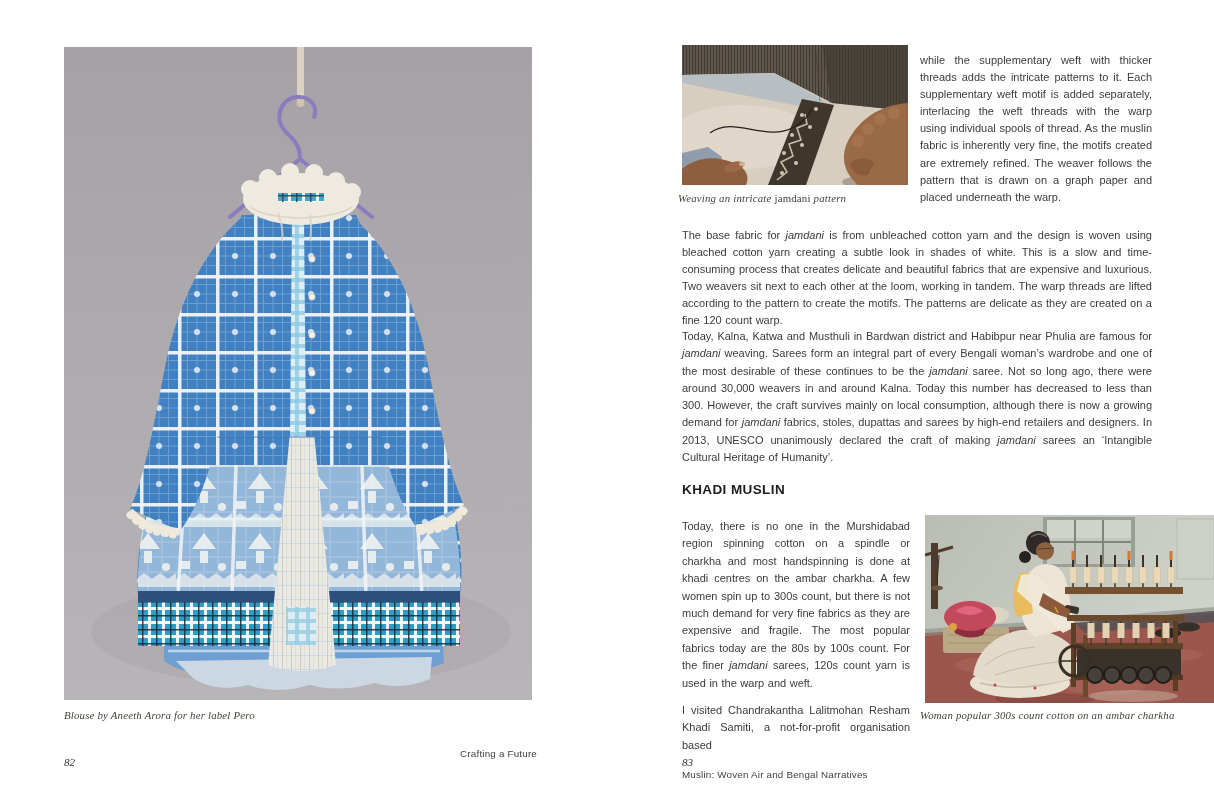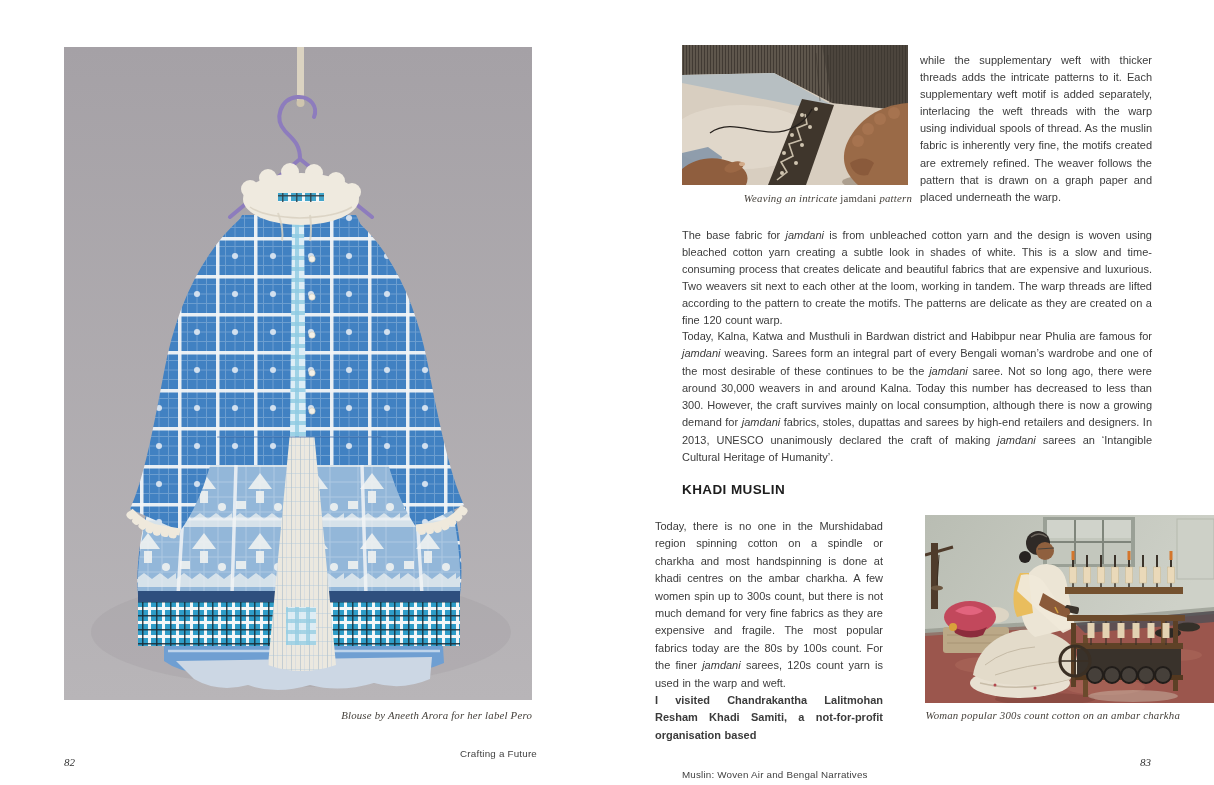--- a/index.html
+++ b/index.html
@@ -14,33 +14,33 @@
   .photo svg{display:block;}
   
   .body-text{
     font-size:11px;line-height:17.1px;text-align:justify;color:#3b3b3b;
     letter-spacing:0px;word-spacing:0.5px;
   }
   .seg-i{font-style:italic;}
   .seg-n{font-style:normal;}
   .caption{
     font-family:"Liberation Serif","DejaVu Serif",serif;font-style:italic;
-    font-size:10.8px;color:#45403a;text-align:right;letter-spacing:0.2px;
+    font-size:10.8px;color:#45403a;text-align:left;letter-spacing:0.2px;
   }
   .section-heading{
     font-size:13.5px;font-weight:700;color:#1d1d1d;letter-spacing:0.4px;margin:0;
   }
   .footer-title{
     font-size:9.8px;color:#424242;letter-spacing:0.2px;
   }
   .page-number{
     font-family:"Liberation Serif","DejaVu Serif",serif;font-style:italic;
     font-size:11px;color:#333333;margin-top:9px;
   }
-  .col-gap{font-weight:bold;}
+  .col-gap{margin-top:10px;}
 </style>
 </head>
 <body>
 
 <div class="spread">
 
   <section>
 
     <figure class="photo abs" style="left:64px;top:47px;width:468px;height:653px;">
       <svg width="468" height="653" viewBox="0 0 468 653">
@@ -222,21 +222,21 @@
     <figcaption class="caption abs" style="left:678px;top:192px;width:234px;"><span class="seg-i">Weaving an intricate </span><span class="seg-n">jamdani</span><span class="seg-i"> pattern</span></figcaption>
 
     <div class="body-text abs" style="left:920px;top:52px;width:232px;">while the supplementary weft with thicker threads adds the intricate patterns to it. Each supplementary weft motif is added separately, interlacing the weft threads with the warp using individual spools of thread. As the muslin fabric is inherently very fine, the motifs created are extremely refined. The weaver follows the pattern that is drawn on a graph paper and placed underneath the warp.</div>
 
     <div class="body-text abs" style="left:682px;top:227px;width:470px;"><span class="seg-n">The base fabric for </span><span class="seg-i">jamdani</span><span class="seg-n"> is from unbleached cotton yarn and the design is woven using bleached cotton yarn creating a subtle look in shades of white. This is a slow and time-consuming process that creates delicate and beautiful fabrics that are expensive and luxurious. Two weavers sit next to each other at the loom, working in tandem. The warp threads are lifted according to the pattern to create the motifs. The patterns are delicate as they are created on a fine 120 count warp.</span></div>
 
     <div class="body-text abs" style="left:682px;top:328px;width:470px;line-height:17.3px;"><span class="seg-n">Today, Kalna, Katwa and Musthuli in Bardwan district and Habibpur near Phulia are famous for </span><span class="seg-i">jamdani</span><span class="seg-n"> weaving. Sarees form an integral part of every Bengali woman’s wardrobe and one of the most desirable of these continues to be the </span><span class="seg-i">jamdani</span><span class="seg-n"> saree. Not so long ago, there were around 30,000 weavers in and around Kalna. Today this number has decreased to less than 300. However, the craft survives mainly on local consumption, although there is now a growing demand for </span><span class="seg-i">jamdani</span><span class="seg-n"> fabrics, stoles, dupattas and sarees by high-end retailers and designers. In 2013, UNESCO unanimously declared the craft of making </span><span class="seg-i">jamdani</span><span class="seg-n"> sarees an ‘Intangible Cultural Heritage of Humanity’.</span></div>
 
     <h2 class="section-heading abs" style="left:682px;top:482px;">KHADI MUSLIN</h2>
 
-    <div class="abs" style="left:655px;top:518px;width:228px;">
+    <div class="abs" style="left:682px;top:518px;width:228px;">
       <div class="body-text" style="line-height:17.4px;"><span class="seg-n">Today, there is no one in the Murshidabad region spinning cotton on a spindle or charkha and most handspinning is done at khadi centres on the ambar charkha. A few women spin up to 300s count, but there is not much demand for very fine fabrics as they are expensive and fragile. The most popular fabrics today are the 80s by 100s count. For the finer </span><span class="seg-i">jamdani</span><span class="seg-n"> sarees, 120s count yarn is used in the warp and weft.</span></div>
       <div class="body-text col-gap" style="line-height:17.4px;">I visited Chandrakantha Lalitmohan Resham Khadi Samiti, a not-for-profit organisation based</div>
     </div>
 
     <figure class="photo abs" style="left:925px;top:515px;width:289px;height:188px;">
       <svg width="289" height="188" viewBox="0 0 289 188">
         <defs>
           <linearGradient id="s-wall" x1="0" y1="0" x2="1" y2="0.3">
             <stop offset="0" stop-color="#b9bdb3"></stop>
             <stop offset="1" stop-color="#ced1c8"></stop>
@@ -371,15 +371,15 @@
           </g>
           <circle cx="150" cy="146" r="15" stroke="#3a2f24" stroke-width="3" fill="none"></circle>
           <path d="M150,132 V160 M136,146 H164" stroke="#3a2f24" stroke-width="1.5"></path>
         </g>
       </svg>
     </figure>
 
     <figcaption class="caption abs" style="left:920px;top:709px;width:260px;">Woman popular 300s count cotton on an ambar charkha</figcaption>
 
     <div class="footer-title abs" style="left:682px;top:748px;margin-top:21px;">Muslin: Woven Air and Bengal Narratives</div>
-    <div class="page-number abs" style="left:682px;top:747px;width:469px;text-align:right;">83</div>
+    <div class="page-number abs" style="left:682px;top:747px;width:469px;text-align:left;">83</div>
   </section>
 </div>
 
 </body></html>

